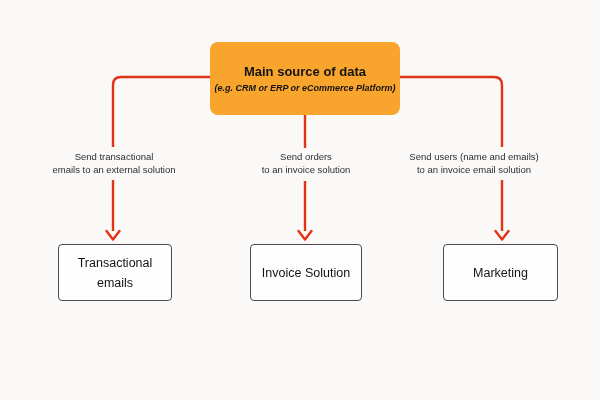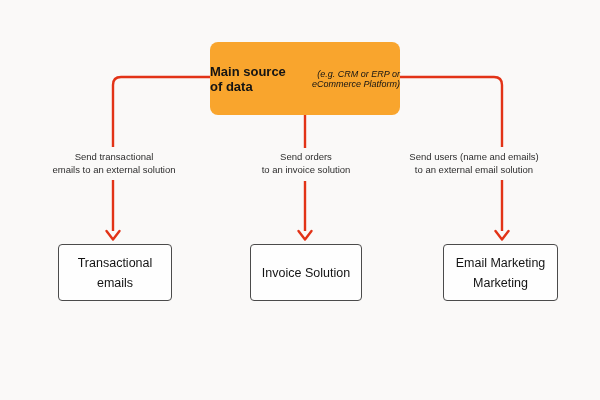--- a/index.html
+++ b/index.html
@@ -26,25 +26,25 @@
   }
   .arrowhead {
     stroke: var(--arrow); stroke-width: 2.4; fill: none;
     stroke-linecap: round; stroke-linejoin: round;
   }
 
   .main-node {
     position: absolute; left: 210px; top: 42px; width: 190px; height: 73px;
     background: var(--main_fill);
     border-radius: 8px;
-    display: flex; flex-direction: row; align-items: center; justify-content: center;
+    display: flex; flex-direction: column; align-items: center; justify-content: center;
     gap: 4px;
   }
   .main-title { font-size: 13px; font-weight: 600; color: var(--text); }
-  .main-subtitle { font-size: 9px; font-style: italic; font-weight: 400; color: var(--text); text-align: right; }
+  .main-subtitle { font-size: 9px; font-style: italic; font-weight: 700; color: var(--text); text-align: right; }
 
   .edge-label {
     position: absolute; top: 150px;
     transform: translateX(-50%);
     text-align: center;
     font-size: 9.5px; line-height: 13px;
     color: #2E2E2E;
     white-space: nowrap;
   }
   .edge-label.l1 { left: 114px; }
@@ -94,29 +94,28 @@
   <div class="edge-label l1">
     <div>Send transactional</div>
     <div>emails to an external solution</div>
   </div>
   <div class="edge-label l2">
     <div>Send orders</div>
     <div>to an invoice solution</div>
   </div>
   <div class="edge-label l3">
     <div>Send users (name and emails)</div>
-    <div>to an external email solution</div>
+    <div>to an invoice email solution</div>
   </div>
 
   <div class="node n2">
     <div class="node-line">Invoice Solution</div>
 
   </div>
   <div class="node n1">
     <div class="node-line">Transactional</div>
     <div class="node-line">emails</div>
   </div>
   <div class="node n3">
-    <div class="node-line">Email Marketing</div>
     <div class="node-line">Marketing</div>
   </div>
 
 </div>
 
 </body></html>

